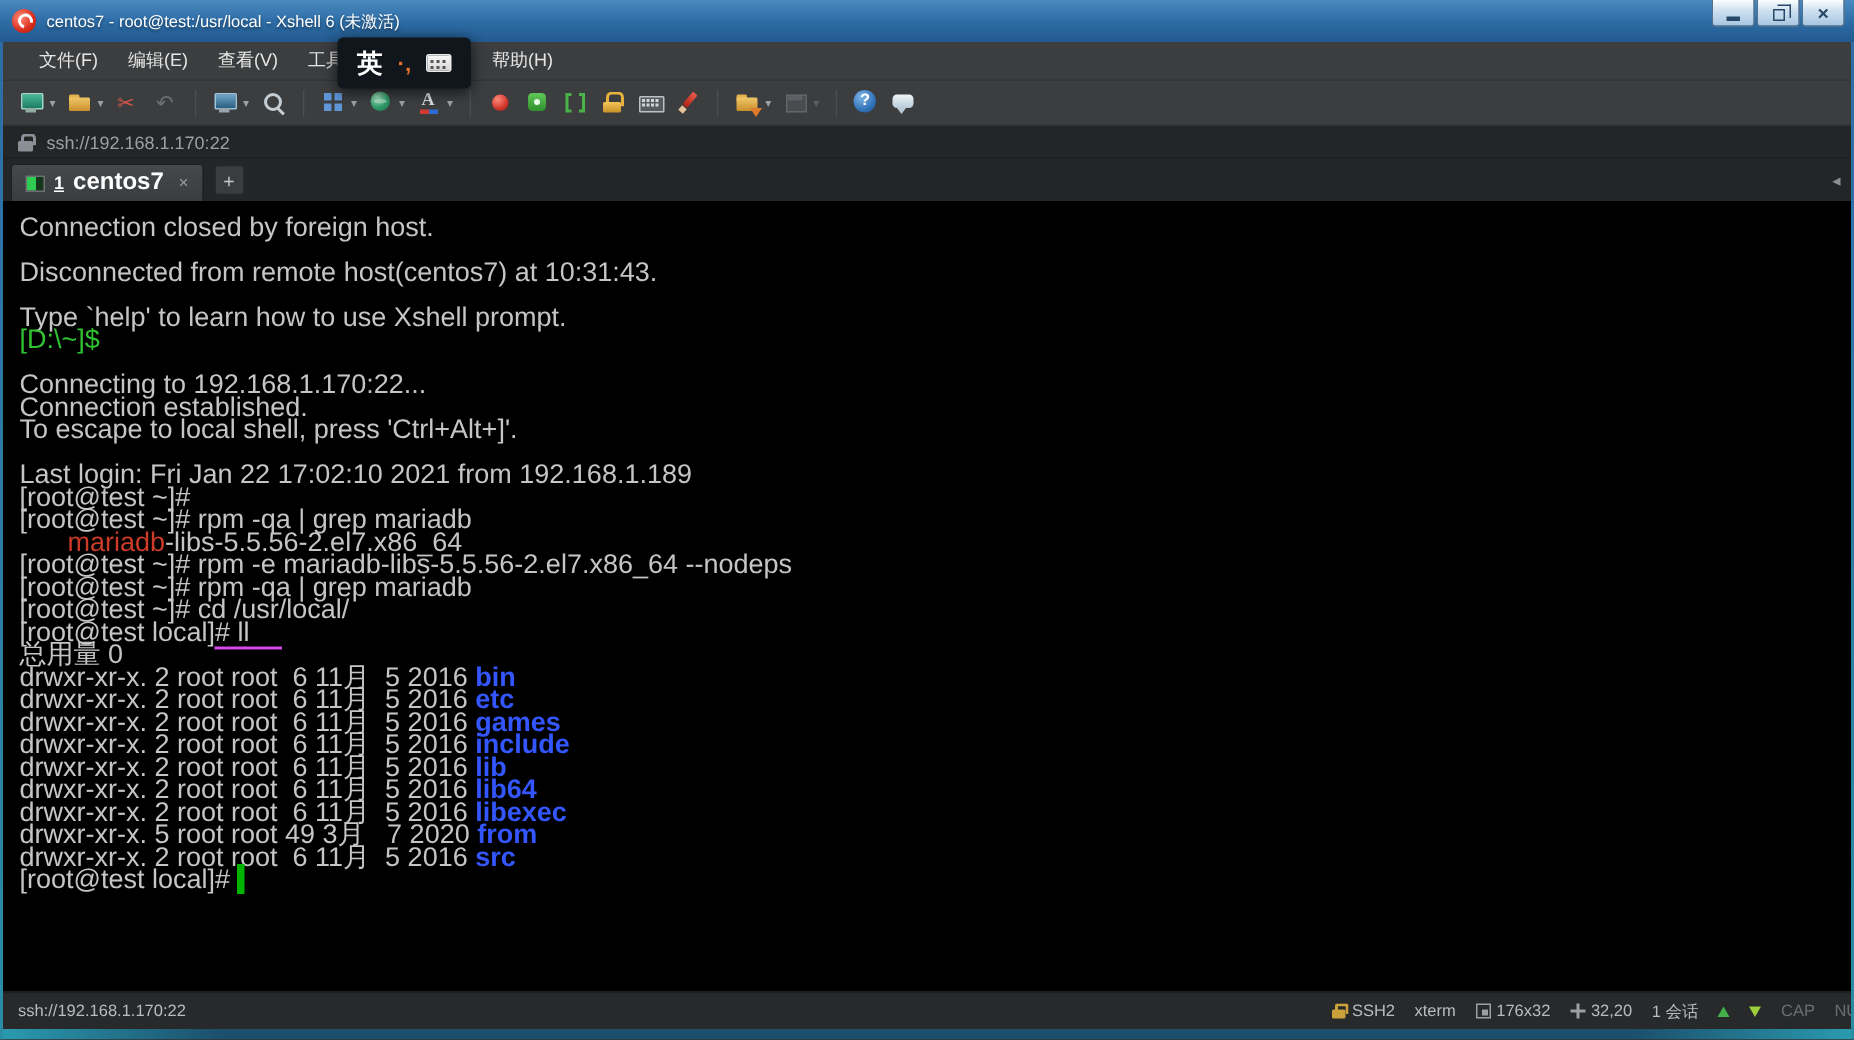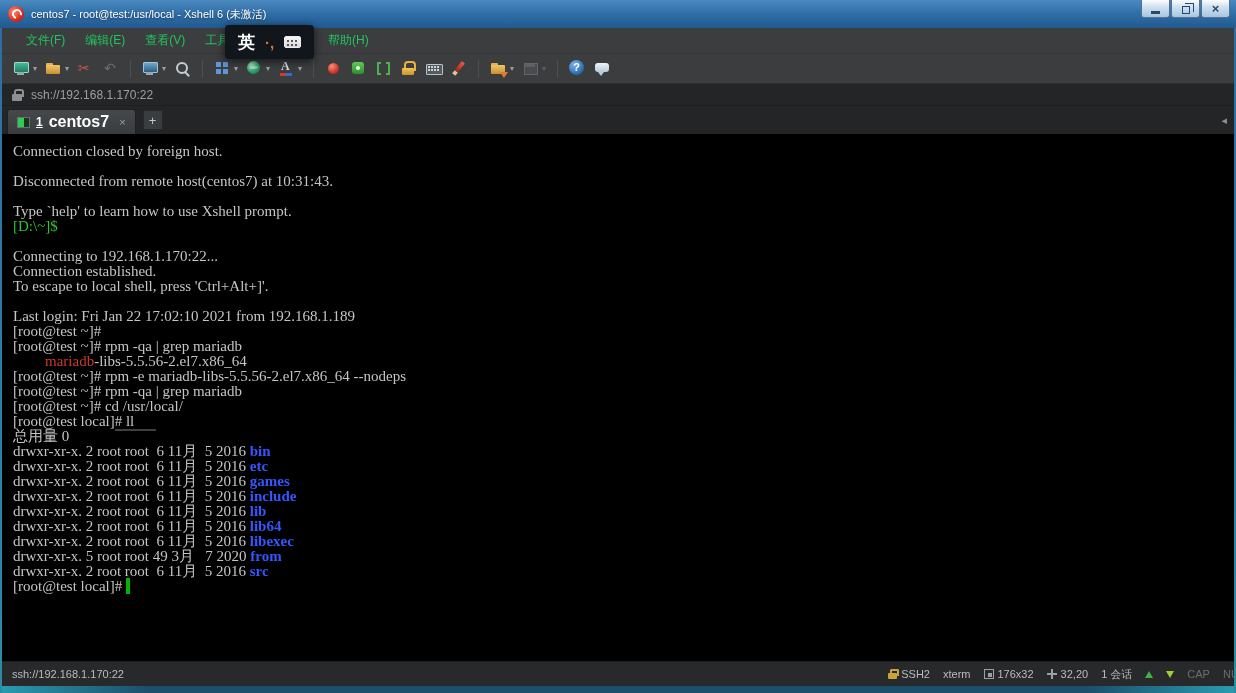--- a/index.html
+++ b/index.html
@@ -19,21 +19,21 @@
   .win-controls{position:absolute;right:6px;top:0;display:flex;}
   .win-btn{width:29px;height:18px;border:1px solid #54718e;border-top:none;border-radius:0 0 3px 3px;margin-left:1px;
     background:linear-gradient(180deg,#fdfeff,#cfe1f1 40%,#a8c6e0);display:flex;align-items:center;justify-content:center;cursor:pointer;}
   .glyph-min{width:9px;height:3px;background:#274866;margin-top:7px;}
   .glyph-restore{width:8px;height:8px;border:1px solid #274866;position:relative;margin-top:2px;}
   .glyph-restore::before{content:'';position:absolute;left:2px;top:-4px;width:8px;height:8px;border:1px solid #274866;border-bottom:none;border-left:none;}
   .glyph-close{font-size:13px;font-weight:bold;color:#274866;line-height:1;}
 
   
   .menubar{height:26px;display:flex;align-items:stretch;padding-left:16px;background:#3b3d3f;border-bottom:1px solid #333537;flex:0 0 auto;}
-  .menu-item{color:#22c55e;font-size:12px;padding:0 10px;display:flex;align-items:center;cursor:default;}
+  .menu-item{color:#e5e5e5;font-size:12px;padding:0 10px;display:flex;align-items:center;cursor:default;}
 
   
   .ime{position:absolute;left:225px;top:25px;height:34px;background:#11161d;border-radius:4px;z-index:80;
     box-shadow:0 2px 9px rgba(0,0,0,.65);display:flex;align-items:center;gap:10px;padding:0 13px;}
   .ime-mode{color:#fff;font-size:17px;font-weight:bold;}
   .ime-punct{color:#e2702c;font-size:15px;font-weight:bold;}
   .ime-kb{width:17px;height:12px;border:1px solid #ececec;border-radius:2px;position:relative;background:linear-gradient(#f7f7f7,#d7d7d7);}
   .ime-kb::after{content:'';position:absolute;left:2px;top:3px;width:2px;height:2px;background:#555;
     box-shadow:4px 0 0 #555,8px 0 0 #555,0 4px 0 #555,4px 4px 0 #555,8px 4px 0 #555;}
 
@@ -107,26 +107,26 @@
   .tab-icon{width:13px;height:11px;border:1px solid #6b6f72;background:linear-gradient(90deg,#2ecc52 55%,#15351d 55%);flex:0 0 auto;}
   .tab-num{color:#fff;font-size:12px;font-weight:bold;text-decoration:underline;}
   .tab-label{color:#fff;font-size:16px;font-weight:bold;}
   .tab-close{color:#9aa0a4;font-size:11px;margin-left:4px;cursor:pointer;}
   .tab-new{width:20px;height:20px;margin-left:7px;background:#3a3d3f;border:1px solid #27292b;border-radius:2px;color:#c2c6c9;font-size:13px;
     display:flex;align-items:center;justify-content:center;cursor:pointer;align-self:center;}
   .tab-scroll{position:absolute;right:9px;top:8px;color:#8a8f93;font-size:11px;cursor:pointer;}
 
   
   .terminal{flex:1 1 auto;background:#000;overflow:hidden;padding:10px 0 0 13px;cursor:text;}
-  .tline{font-family:Liberation Serif, serif;font-size:15px;line-height:15px;white-space:pre;color:#c5c5c5;}
+  .tline{font-family:Liberation Sans, sans-serif;font-size:18px;line-height:15px;white-space:pre;color:#c5c5c5;}
   .seg.c-d{color:#c5c5c5;}
   .seg.c-g{color:#30c230;}
   .seg.c-r{color:#cc3a28;padding-left:32px;}
   .seg.c-b{color:#3356ff;font-weight:bold;}
-  .seg.u-red{border-bottom:2px solid #404040;padding-right:22px;text-align:center;}
+  .seg.u-red{border-bottom:2px solid #d946ef;padding-right:22px;text-align:center;}
   .seg.cursor{background:#00b400;color:#00b400;}
 
   
   .statusbar{height:25px;background:#27292b;border-top:1px solid #1c1e20;display:flex;align-items:center;
     padding:0 0 0 12px;flex:0 0 auto;font-size:11px;color:#b9bcbe;overflow:hidden;}
   .status-left{flex:0 0 auto;color:#b9bcbe;}
   .status-right{margin-left:auto;display:flex;align-items:center;gap:13px;margin-right:-12px;}
   .status-item{display:flex;align-items:center;gap:4px;white-space:nowrap;}
   .status-item.dim .sl{color:#6a6e71;}
   .si{display:inline-block;position:relative;flex:0 0 auto;}

